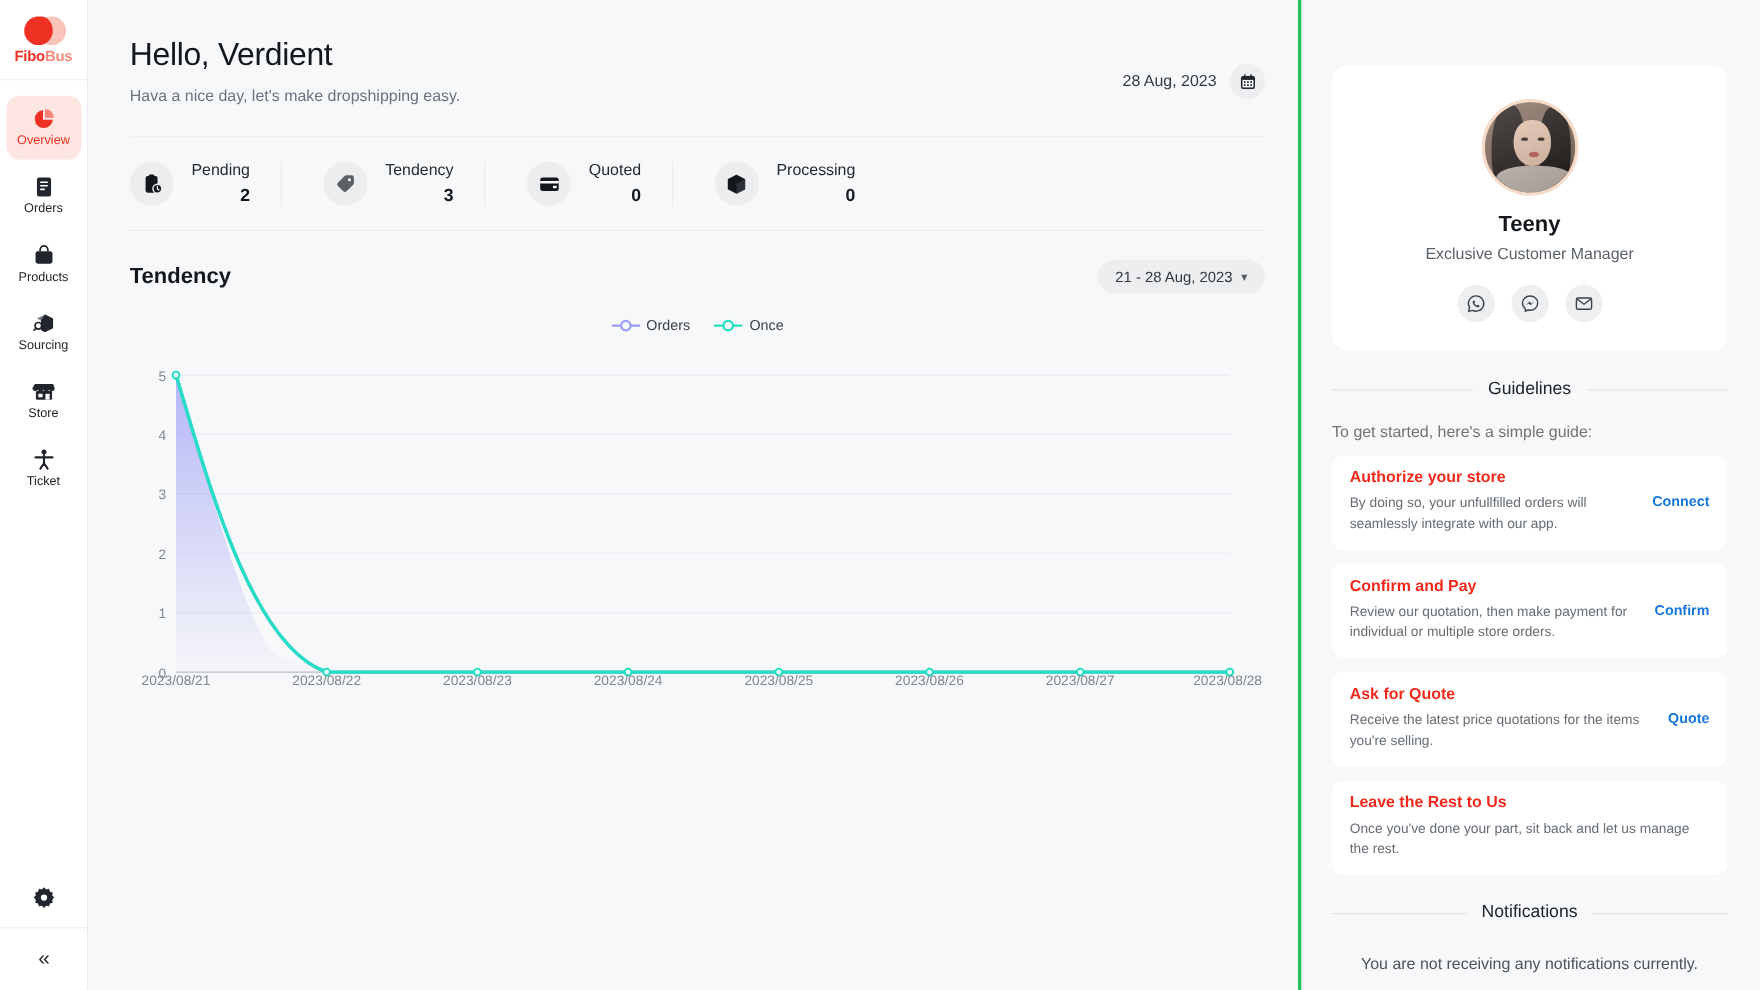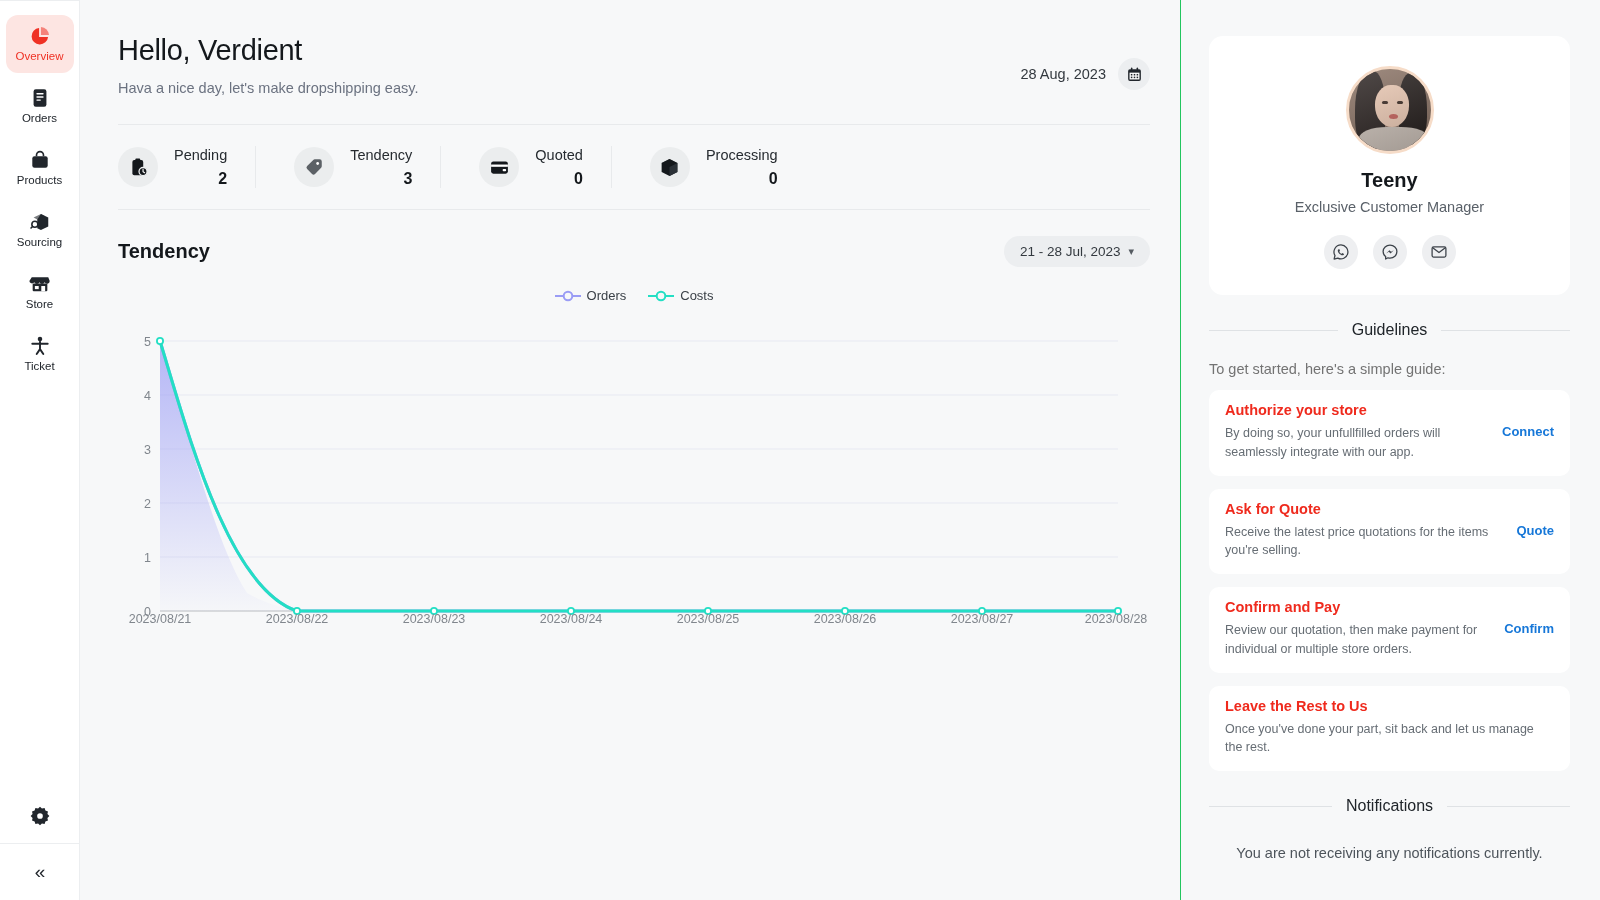--- a/index.html
+++ b/index.html
@@ -109,22 +109,22 @@
   .legend { display: flex; justify-content: center; gap: 22px; margin-top: 21px; }
   .leg-item { display: flex; align-items: center; gap: 6px; font-size: 13px; color: #3a4047; }
   .leg-mark { width: 26px; height: 12px; display: block; }
 
   .chart-area { position: relative; margin-top: 20px; height: 300px; }
   .chart-svg { display: block; }
 
   
   .right-col {
     width: 420px; flex: 0 0 420px; height: 900px;
-    border-left: 1px solid #22c55e;
-    padding: 36px 30px 0 28px; overflow: hidden;
+    border-left: 3px solid #22c55e;
+    padding: 60px 30px 0 28px; overflow: hidden;
   }
   .card {
     background: #ffffff; border-radius: 14px;
   }
   .profile-card { padding: 30px 20px 26px; text-align: center; }
   .avatar {
     width: 88px; height: 88px; border-radius: 50%; margin: 0 auto;
     border: 3px solid #f6dcc8; overflow: hidden; position: relative;
     background: #8a7264;
   }
@@ -167,20 +167,29 @@
   .notif-empty {
     margin-top: 30px; text-align: center; font-size: 14.5px; color: #4d545b;
   }
 </style>
 </head>
 <body>
 
 <div id="app">
 
   <aside class="sidebar">
+    <div class="logo-wrap">
+      <div class="logo-mark">
+        <span class="blob-back"></span>
+          <span class="blob-front"></span>
+      </div>
+      <div class="logo-text">
+        <span class="a">Fibo</span><span class="b">Bus</span>
+      </div>
+    </div>
     <div class="nav-sep"></div>
 
     <nav class="nav">
 
       <div class="nav-item active">
         <svg class="nav-ic" viewBox="0 0 24 24">
           <path d="M11 3.2A9 9 0 1 0 20.8 13H11z" fill="#ef3124"></path>
           <path d="M13 2.2V11h8.8A9 9 0 0 0 13 2.2z" fill="#ef3124" opacity=".55"></path>
         </svg>
         <span class="nav-lbl">Overview</span>
@@ -333,39 +342,39 @@
             <div class="stat-val">0</div>
           </span>
         </div>
       </div>
 
       <div class="stats-hr"></div>
 
       <div class="tend-head">
         <div class="tend-title">Tendency</div>
         <div class="range-pill">
-          <span>21 - 28 Jul, 2023</span>
+          <span>21 - 28 Aug, 2023</span>
           <span class="chev">▾</span>
         </div>
       </div>
 
       <div class="legend">
         <div class="leg-item">
           <svg class="leg-mark" viewBox="0 0 26 12">
             <line x1="0" y1="6" x2="26" y2="6" stroke="#9a9cf5" stroke-width="2"></line>
             <circle cx="13" cy="6" r="4.3" fill="#f7f8f9" stroke="#9a9cf5" stroke-width="2"></circle>
           </svg>
           <span>Orders</span>
         </div>
         <div class="leg-item">
           <svg class="leg-mark" viewBox="0 0 26 12">
             <line x1="0" y1="6" x2="26" y2="6" stroke="#23dfc4" stroke-width="2"></line>
             <circle cx="13" cy="6" r="4.3" fill="#f7f8f9" stroke="#23dfc4" stroke-width="2"></circle>
           </svg>
-          <span>Costs</span>
+          <span>Once</span>
         </div>
       </div>
 
       <div class="chart-area">
         <svg class="chart-svg" width="1040" height="300" viewBox="0 0 1040 300">
           <defs>
             <linearGradient id="ordersFill" x1="0" y1="0" x2="0" y2="1">
               <stop offset="0%" stop-color="#9a9cf5" stop-opacity="0.72"></stop>
               <stop offset="100%" stop-color="#9a9cf5" stop-opacity="0.02"></stop>
             </linearGradient>
@@ -468,32 +477,32 @@
       <div class="gcard">
         <div class="gbody">
           <div class="gtitle">Authorize your store</div>
           <div class="gdesc">By doing so, your unfullfilled orders will seamlessly integrate with our app.</div>
         </div>
         <div class="glink">Connect</div>
       </div>
 
       <div class="gcard">
         <div class="gbody">
+          <div class="gtitle">Confirm and Pay</div>
+          <div class="gdesc">Review our quotation, then make payment for individual or multiple store orders.</div>
+        </div>
+        <div class="glink">Confirm</div>
+      </div>
+
+      <div class="gcard">
+        <div class="gbody">
           <div class="gtitle">Ask for Quote</div>
           <div class="gdesc">Receive the latest price quotations for the items you're selling.</div>
         </div>
         <div class="glink">Quote</div>
-      </div>
-
-      <div class="gcard">
-        <div class="gbody">
-          <div class="gtitle">Confirm and Pay</div>
-          <div class="gdesc">Review our quotation, then make payment for individual or multiple store orders.</div>
-        </div>
-        <div class="glink">Confirm</div>
       </div>
 
       <div class="gcard">
         <div class="gbody">
           <div class="gtitle">Leave the Rest to Us</div>
           <div class="gdesc">Once you've done your part, sit back and let us manage the rest.</div>
         </div>
       </div>
 
       <div class="sec-head">

